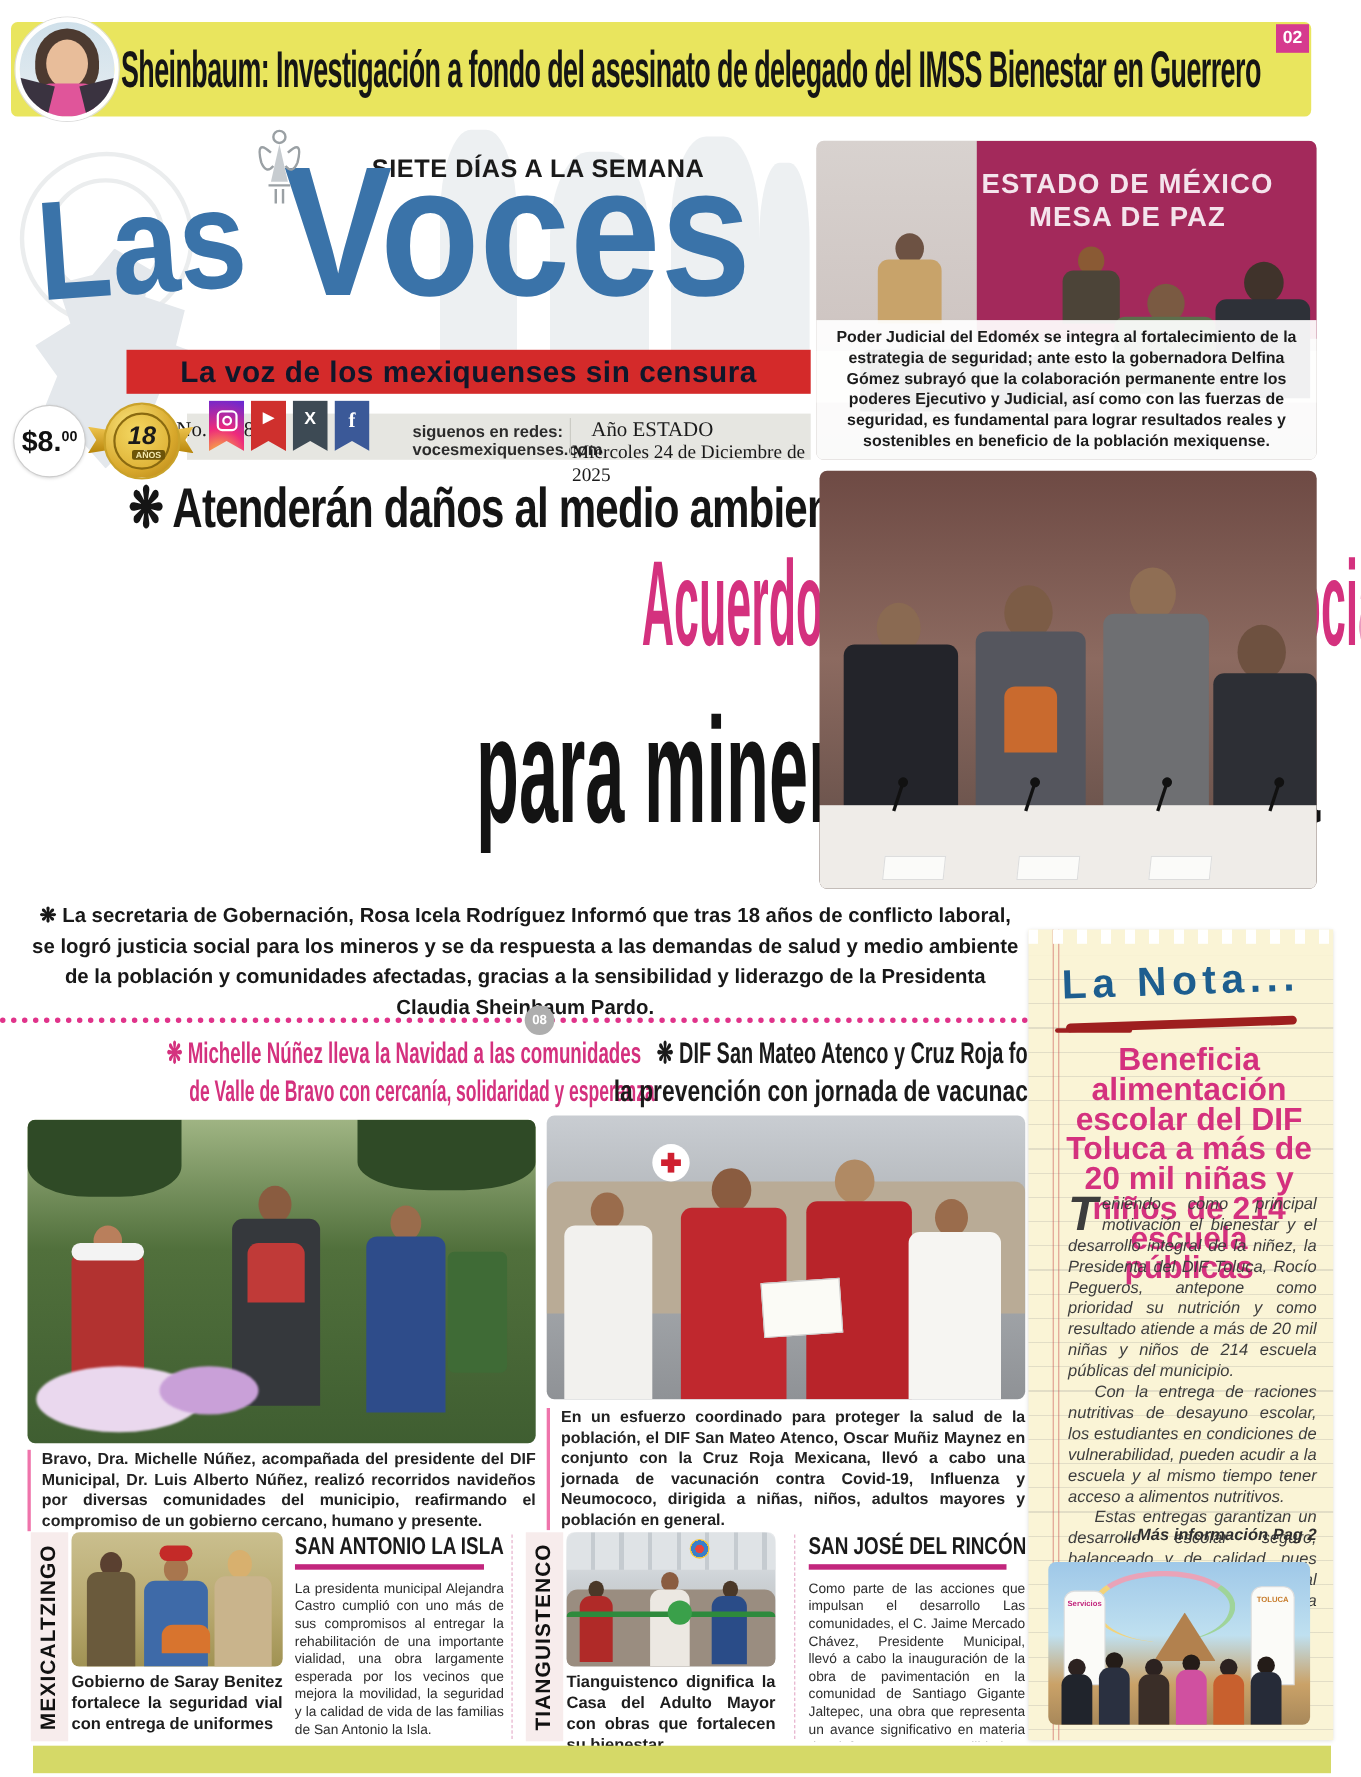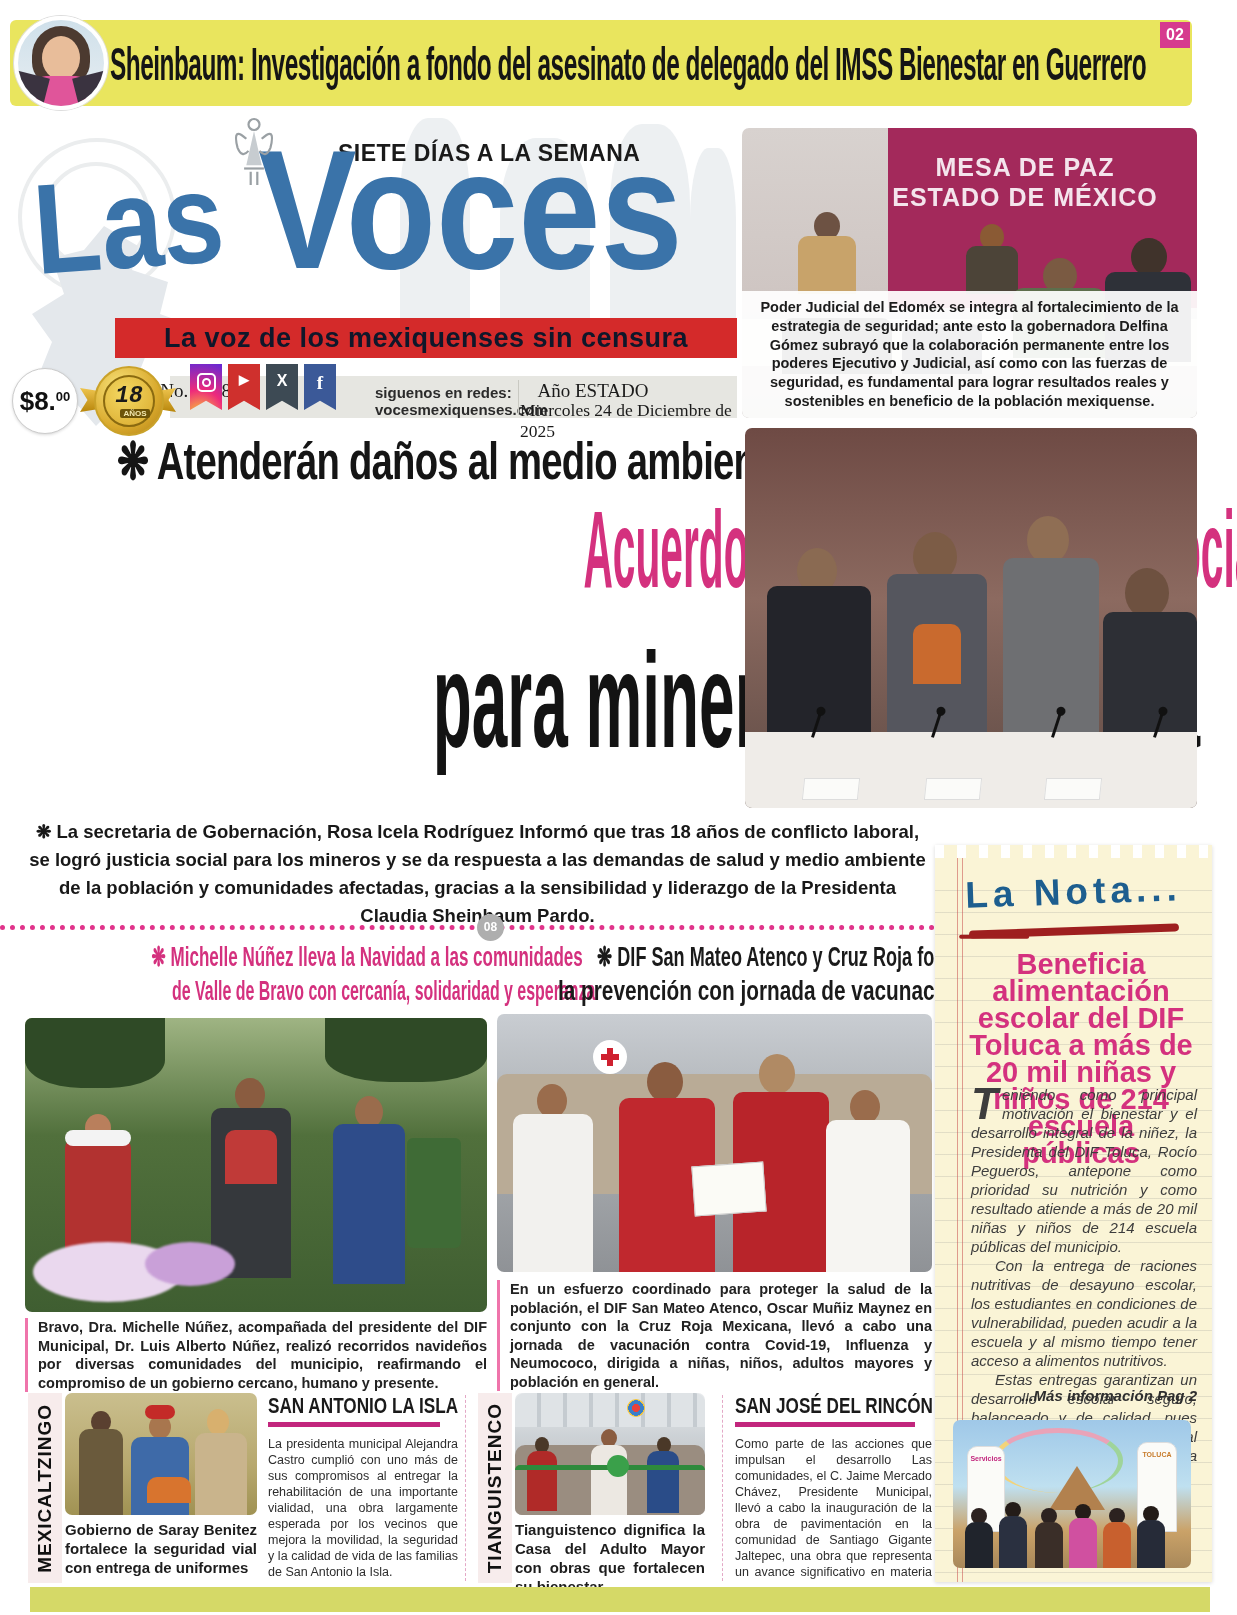--- a/index.html
+++ b/index.html
@@ -47,21 +47,21 @@
   .price-circle sup{font-size:13px;margin-top:-10px;}
   .anniv{position:absolute;left:80px;top:258px;width:96px;height:70px;z-index:1;}
   .anniv .rib{position:absolute;top:22px;width:30px;height:24px;background:linear-gradient(180deg,#eec44e,#b8860b);}
   .anniv .rib.l{left:0;clip-path:polygon(0 0,100% 20%,100% 80%,0 100%,25% 50%);}
   .anniv .rib.r{right:0;clip-path:polygon(0 20%,100% 0,75% 50%,100% 100%,0 80%);}
   .anniv .rosette{position:absolute;left:14px;top:0;width:66px;height:66px;border-radius:50%;
       background:radial-gradient(circle at 35% 30%,#f8e27a,#d9a92c 62%,#b07f15);
       border:2px solid #caa22a;display:flex;flex-direction:column;align-items:center;justify-content:center;}
   .anniv .inner{width:48px;height:48px;border-radius:50%;border:2px solid #8a6a10;
       background:radial-gradient(circle at 40% 35%,#f4d862,#d9a92c);display:flex;flex-direction:column;align-items:center;justify-content:center;}
-  .anniv .n{font-size:23px;font-weight:700;font-style:italic;color:#1a1a1a;line-height:1;font-family:Liberation Mono, monospace;}
+  .anniv .n{font-size:23px;font-weight:700;font-style:italic;color:#1a1a1a;line-height:1;}
   .anniv .w{font-size:8px;font-weight:700;color:#f4e9b0;background:#6d5408;padding:0 3px;border-radius:2px;margin-top:1px;margin-left:12px;}
   .pennant{position:absolute;top:256px;width:32px;height:46px;display:flex;align-items:flex-start;justify-content:center;
       clip-path:polygon(0 0,100% 0,100% 100%,50% 80%,0 100%);z-index:2;}
   .pennant .g{margin-top:8px;color:#fff;font-weight:700;}
   .pen-ig{left:190px;background:radial-gradient(circle at 30% 110%,#f9ce34,#ee2a7b 45%,#6228d7);}
   .ig-box{margin-top:9px;width:15px;height:15px;border:2px solid #fff;border-radius:5px;position:relative;}
   .ig-box:after{content:"";position:absolute;left:3px;top:3px;width:5px;height:5px;border:2px solid #fff;border-radius:50%;}
   .pen-yt{left:228px;background:#cf302d;}
   .pen-x{left:266px;background:#3d4a54;}
   .pen-fb{left:304px;background:#3b5998;font-family:"Liberation Serif",serif;}
@@ -235,22 +235,22 @@
     </div>
     <div class="info-div"></div>
     <div class="issue-year">Año ESTADO</div>
     <div class="issue-no">No. 1508</div>
     <div class="issue-date">Miercoles 24 de Diciembre de 2025</div>
   </div>
 
   <div class="photo ph-mesa">
     <div class="mesa-wall"></div>
     <div class="mesa-walltext">
+      <div>ESTADO DE MÉXICO</div>
       <div>MESA DE PAZ</div>
-      <div>ESTADO DE MÉXICO</div>
     </div>
     <div class="mesa-table"></div>
     <div class="head" style="left:72px;top:84px;width:26px;height:28px;background:#6d5243;"></div>
     <div class="person" style="left:56px;top:108px;width:58px;height:58px;background:#c8a36a;"></div>
     <div class="head" style="left:238px;top:96px;width:24px;height:26px;background:#8a5a34;"></div>
     <div class="person" style="left:224px;top:118px;width:52px;height:48px;background:#4c4438;"></div>
     <div class="person" style="left:40px;bottom:44px;width:110px;height:56px;background:#2b2b2e;"></div>
     <div class="person" style="left:160px;bottom:44px;width:80px;height:50px;background:#333336;"></div>
     <div class="head" style="right:120px;top:130px;width:34px;height:36px;background:#7a5a42;"></div>
     <div class="person" style="right:92px;top:160px;width:92px;height:70px;background:#5d6e4c;"></div>

